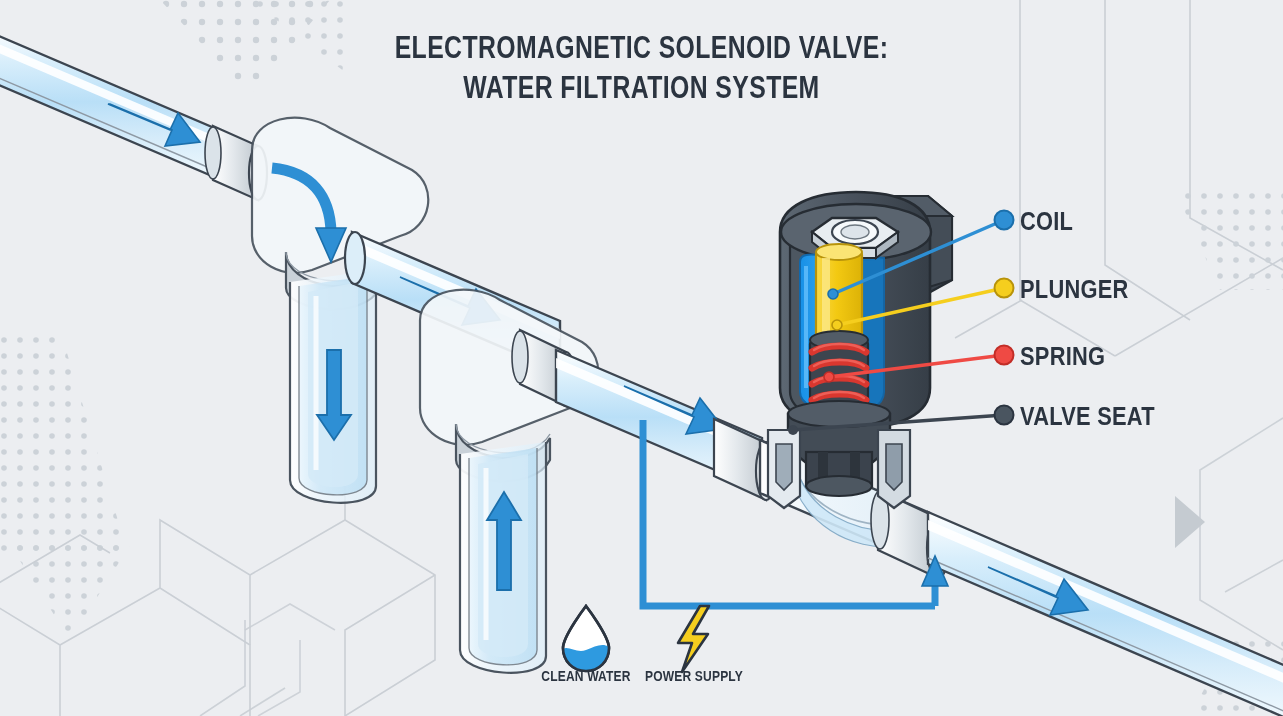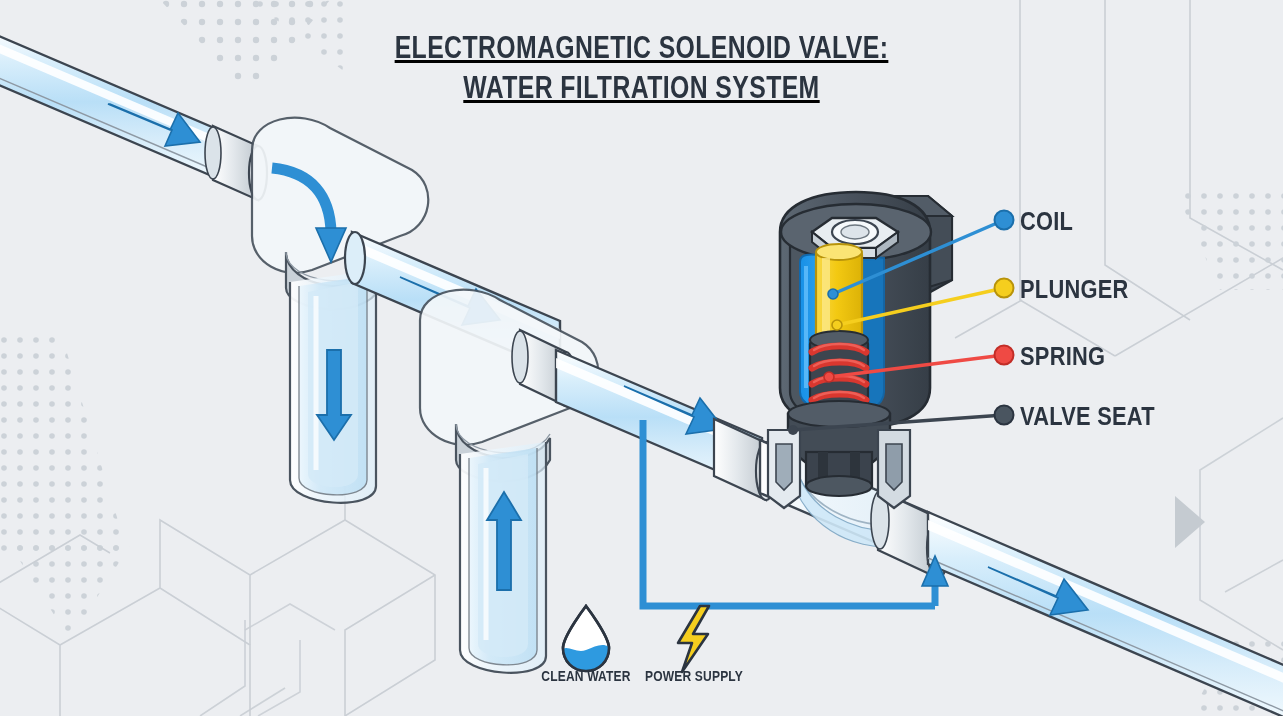--- a/index.html
+++ b/index.html
@@ -8,21 +8,20 @@
     background:#eceef1;
     font-family:"Liberation Sans", sans-serif;
     position:relative;
   }
   #stage{position:absolute;inset:0;width:1283px;height:716px;}
   svg.layer{position:absolute;left:0;top:0;width:1283px;height:716px;}
 
   .title-block{
     position:absolute;left:0;top:28px;width:1283px;text-align:center;
     pointer-events:none;
-    text-decoration:underline;
   }
   .title-line{
     font-family:"Liberation Sans", sans-serif;
     font-weight:bold;
     font-size:31px;
     letter-spacing:0.5px;
     color:#2b3440;
     line-height:1.30;
     transform:scaleX(0.80);
     transform-origin:center center;

